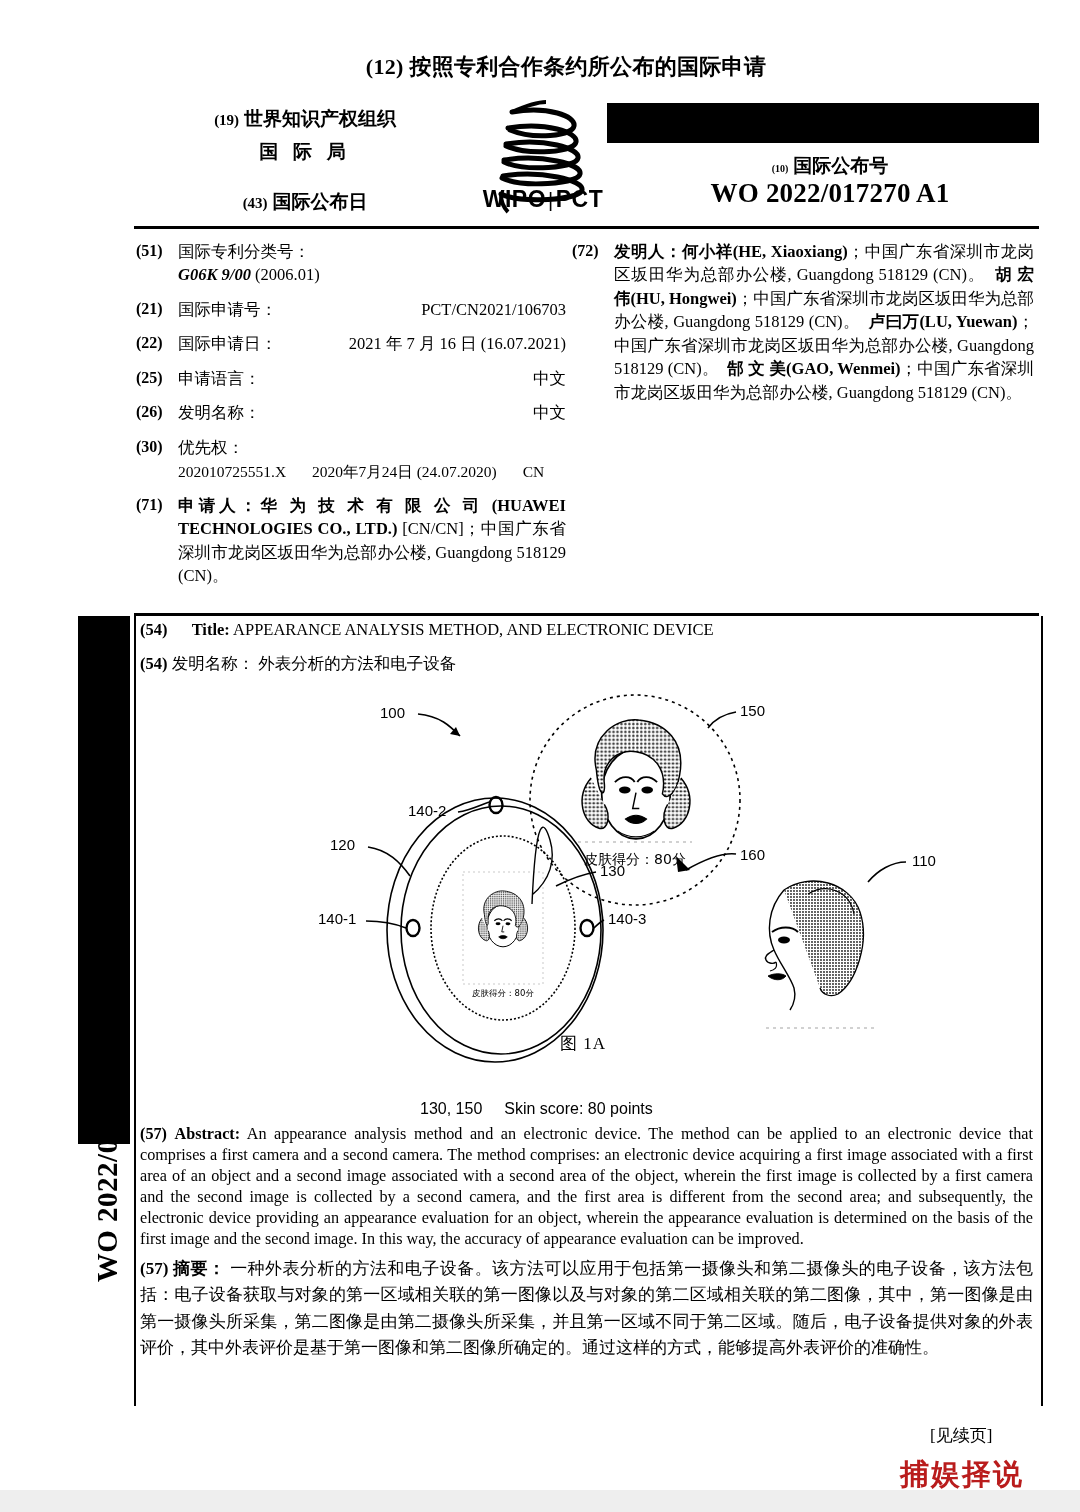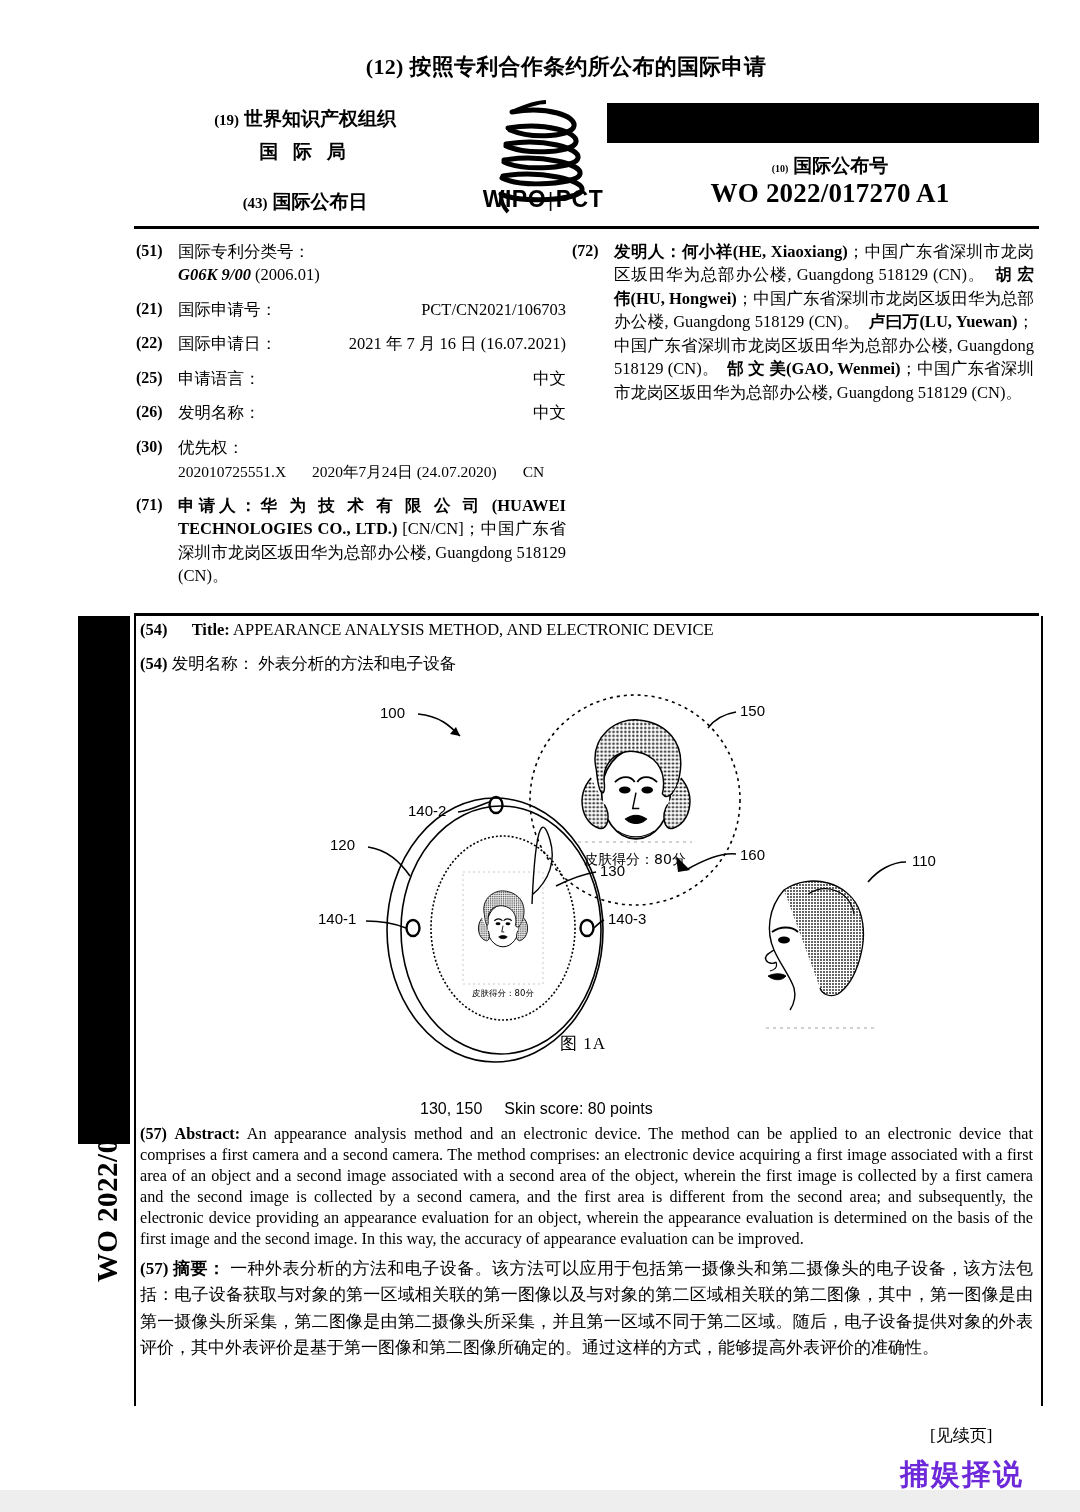--- a/index.html
+++ b/index.html
@@ -289,21 +289,21 @@
     top: 1424px;
     left: 930px;
     font-size: 17px;
   }
   .watermark {
     position: absolute;
     top: 1455px;
     left: 900px;
     font-size: 29px;
     font-weight: bold;
-    color: #6d28d9;
+    color: #b91c1c;
     letter-spacing: 2px;
     white-space: nowrap;
   }
   .bottom-strip {
     position: absolute;
     top: 1490px;
     left: 0;
     width: 1080px;
     height: 22px;
     background: #eeeeee;

